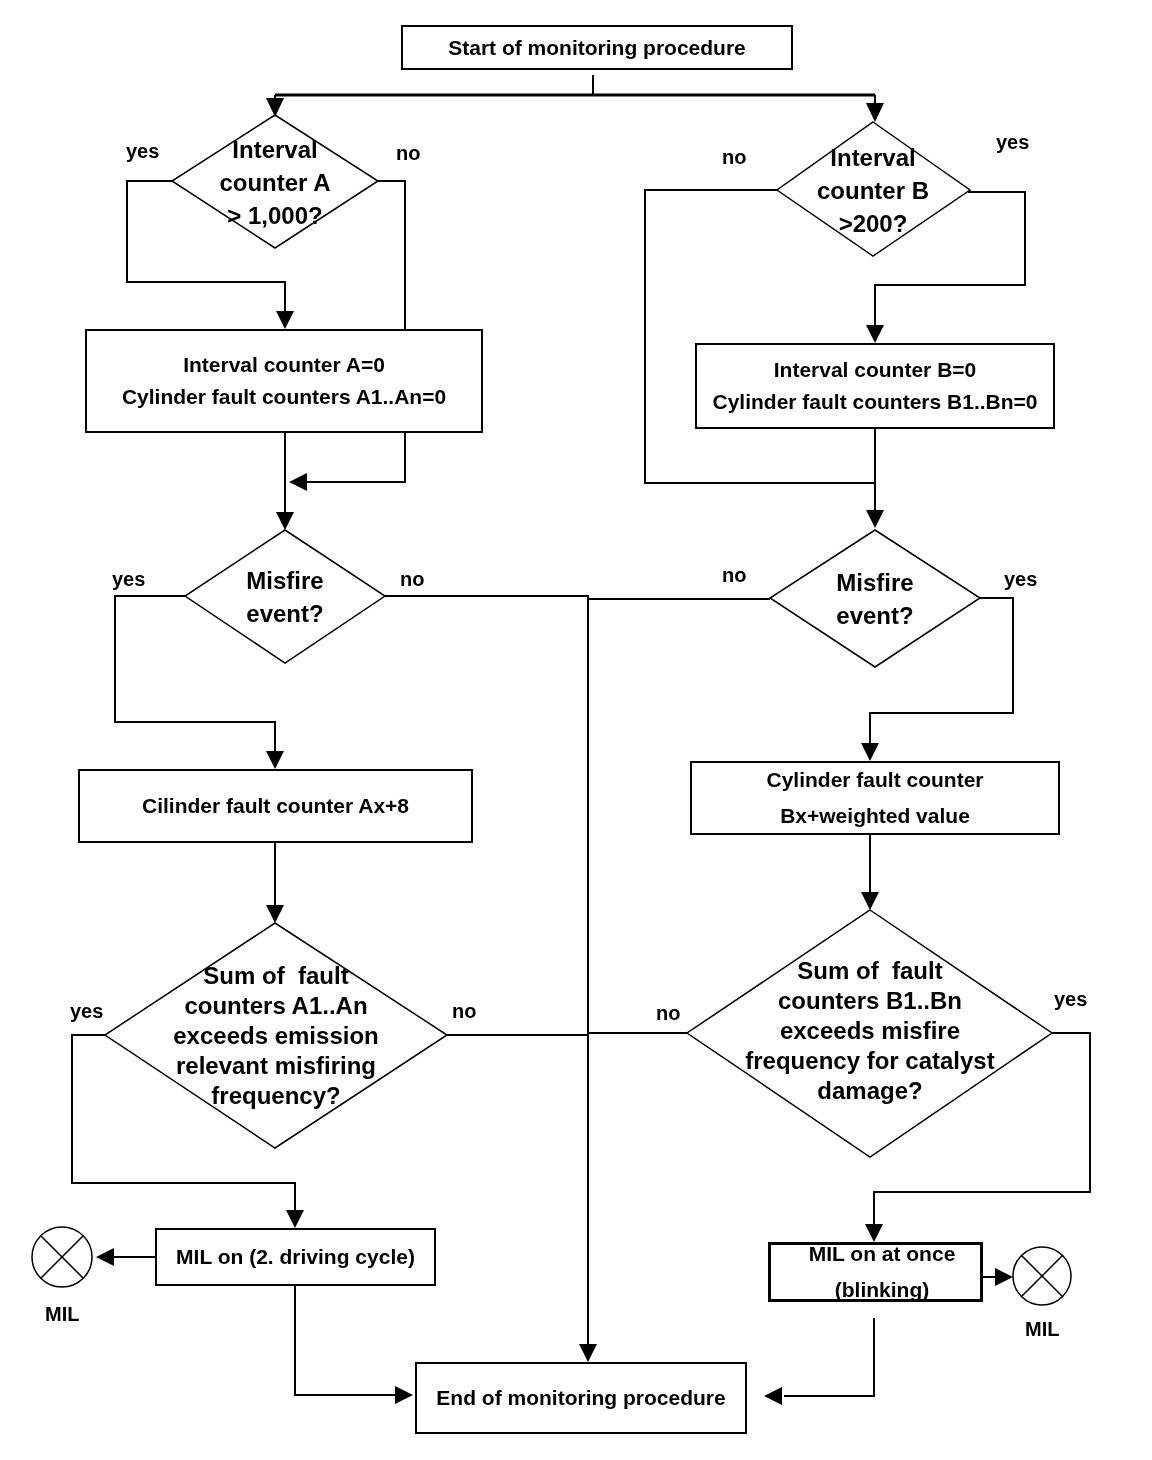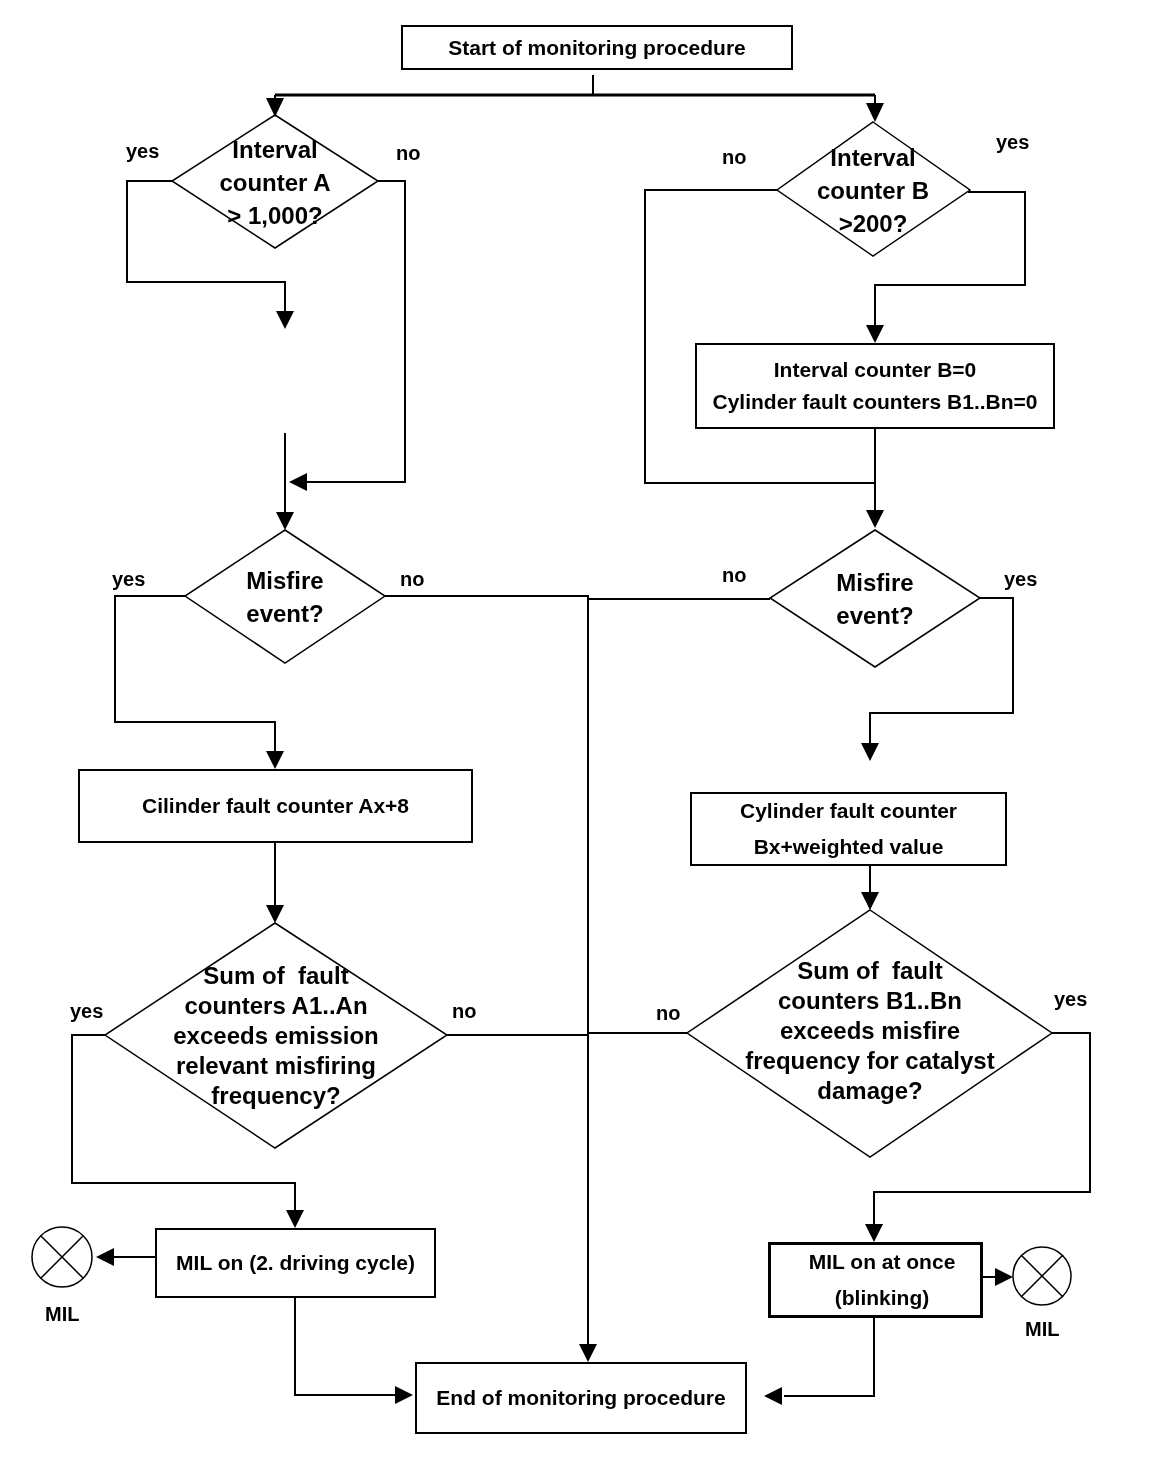--- a/index.html
+++ b/index.html
@@ -92,32 +92,34 @@
       <polygon points="114,1248 114,1266 96,1257"></polygon>
       <polygon points="995,1268 995,1286 1013,1277"></polygon>
       <polygon points="395,1386 395,1404 413,1395"></polygon>
       <polygon points="782,1387 782,1405 764,1396"></polygon>
       <polygon points="579,1344 597,1344 588,1362"></polygon>
     </g>
   </svg>
 
   <div class="rect" style="left:395px; top:25px; width:392px; height:45px;margin-left:6px;">Start of monitoring procedure</div>
 
+  <div class="rect" style="left:85px; top:329px; width:398px; height:104px;">Interval counter A=0
+Cylinder fault counters A1..An=0</div>
 
   <div class="rect" style="left:695px; top:343px; width:360px; height:86px;">Interval counter B=0
 Cylinder fault counters B1..Bn=0</div>
 
   <div class="rect" style="left:78px; top:769px; width:395px; height:74px;">Cilinder fault counter Ax+8</div>
 
-  <div class="rect" style="left:690px; top:761px; width:317px; height:74px; line-height:36px;margin-top:31px;">Cylinder fault counter
+  <div class="rect" style="left:690px; top:761px; width:370px; height:74px; line-height:36px;">Cylinder fault counter
 Bx+weighted value</div>
 
-  <div class="rect" style="left:155px; top:1228px; width:281px; height:70px;">MIL on (2. driving cycle)</div>
+  <div class="rect" style="left:155px; top:1228px; width:281px; height:58px;">MIL on (2. driving cycle)</div>
 
-  <div class="rect thick" style="left:768px; top:1242px; width:215px; height:76px; line-height:36px;padding-left:13px;">MIL on at once
+  <div class="rect thick" style="left:768px; top:1242px; width:215px; height:60px; line-height:36px;padding-left:13px;">MIL on at once
 (blinking)</div>
 
   <div class="rect" style="left:415px; top:1362px; width:332px; height:72px;">End of monitoring procedure</div>
 
   <div class="dtext" style="left:175px; top:134px; width:200px; height:96px;">Interval
 counter A
 &gt; 1,000?</div>
 
   <div class="dtext" style="left:773px; top:142px; width:200px; height:96px;">Interval
 counter B

